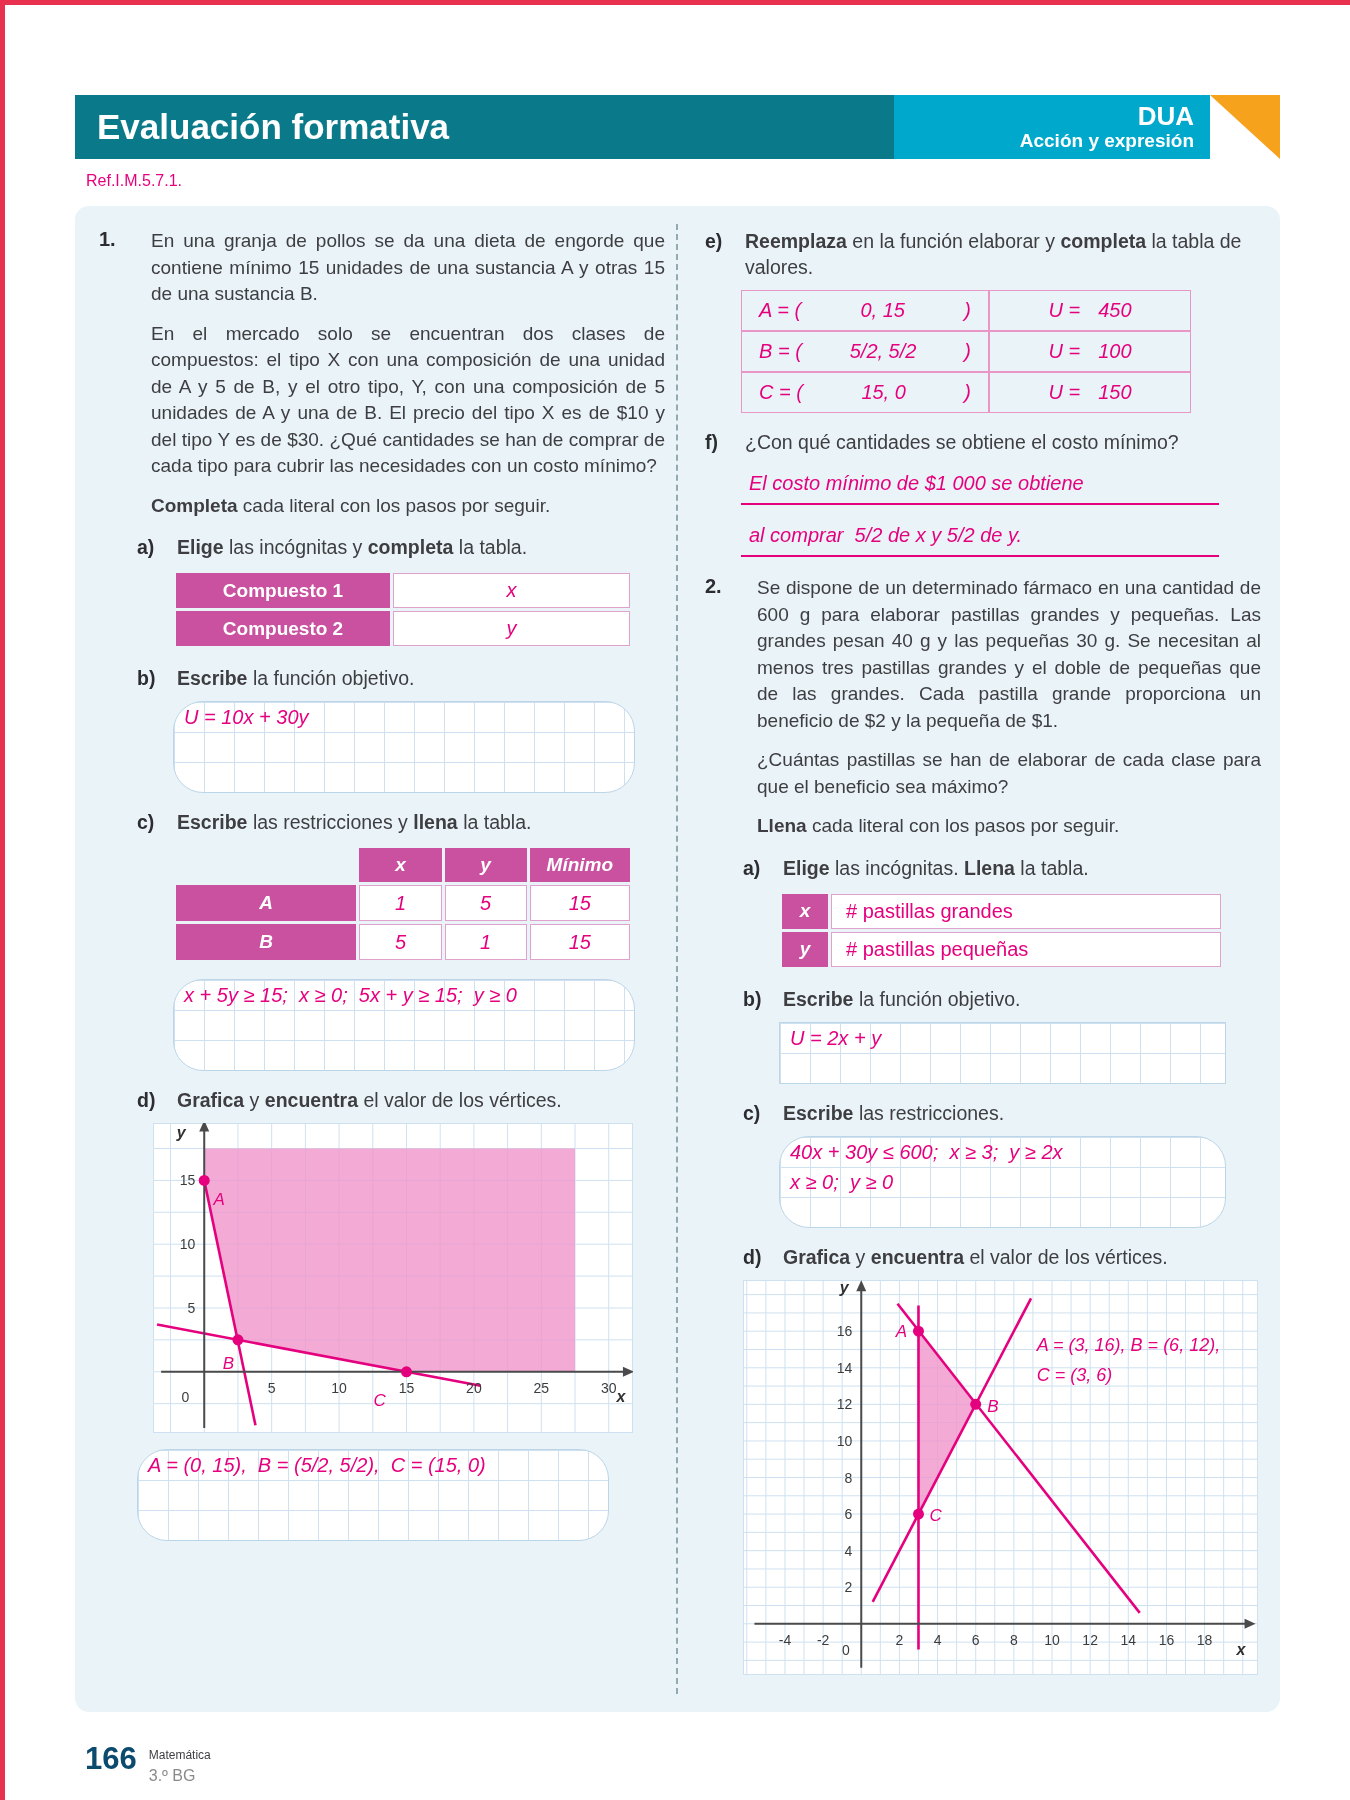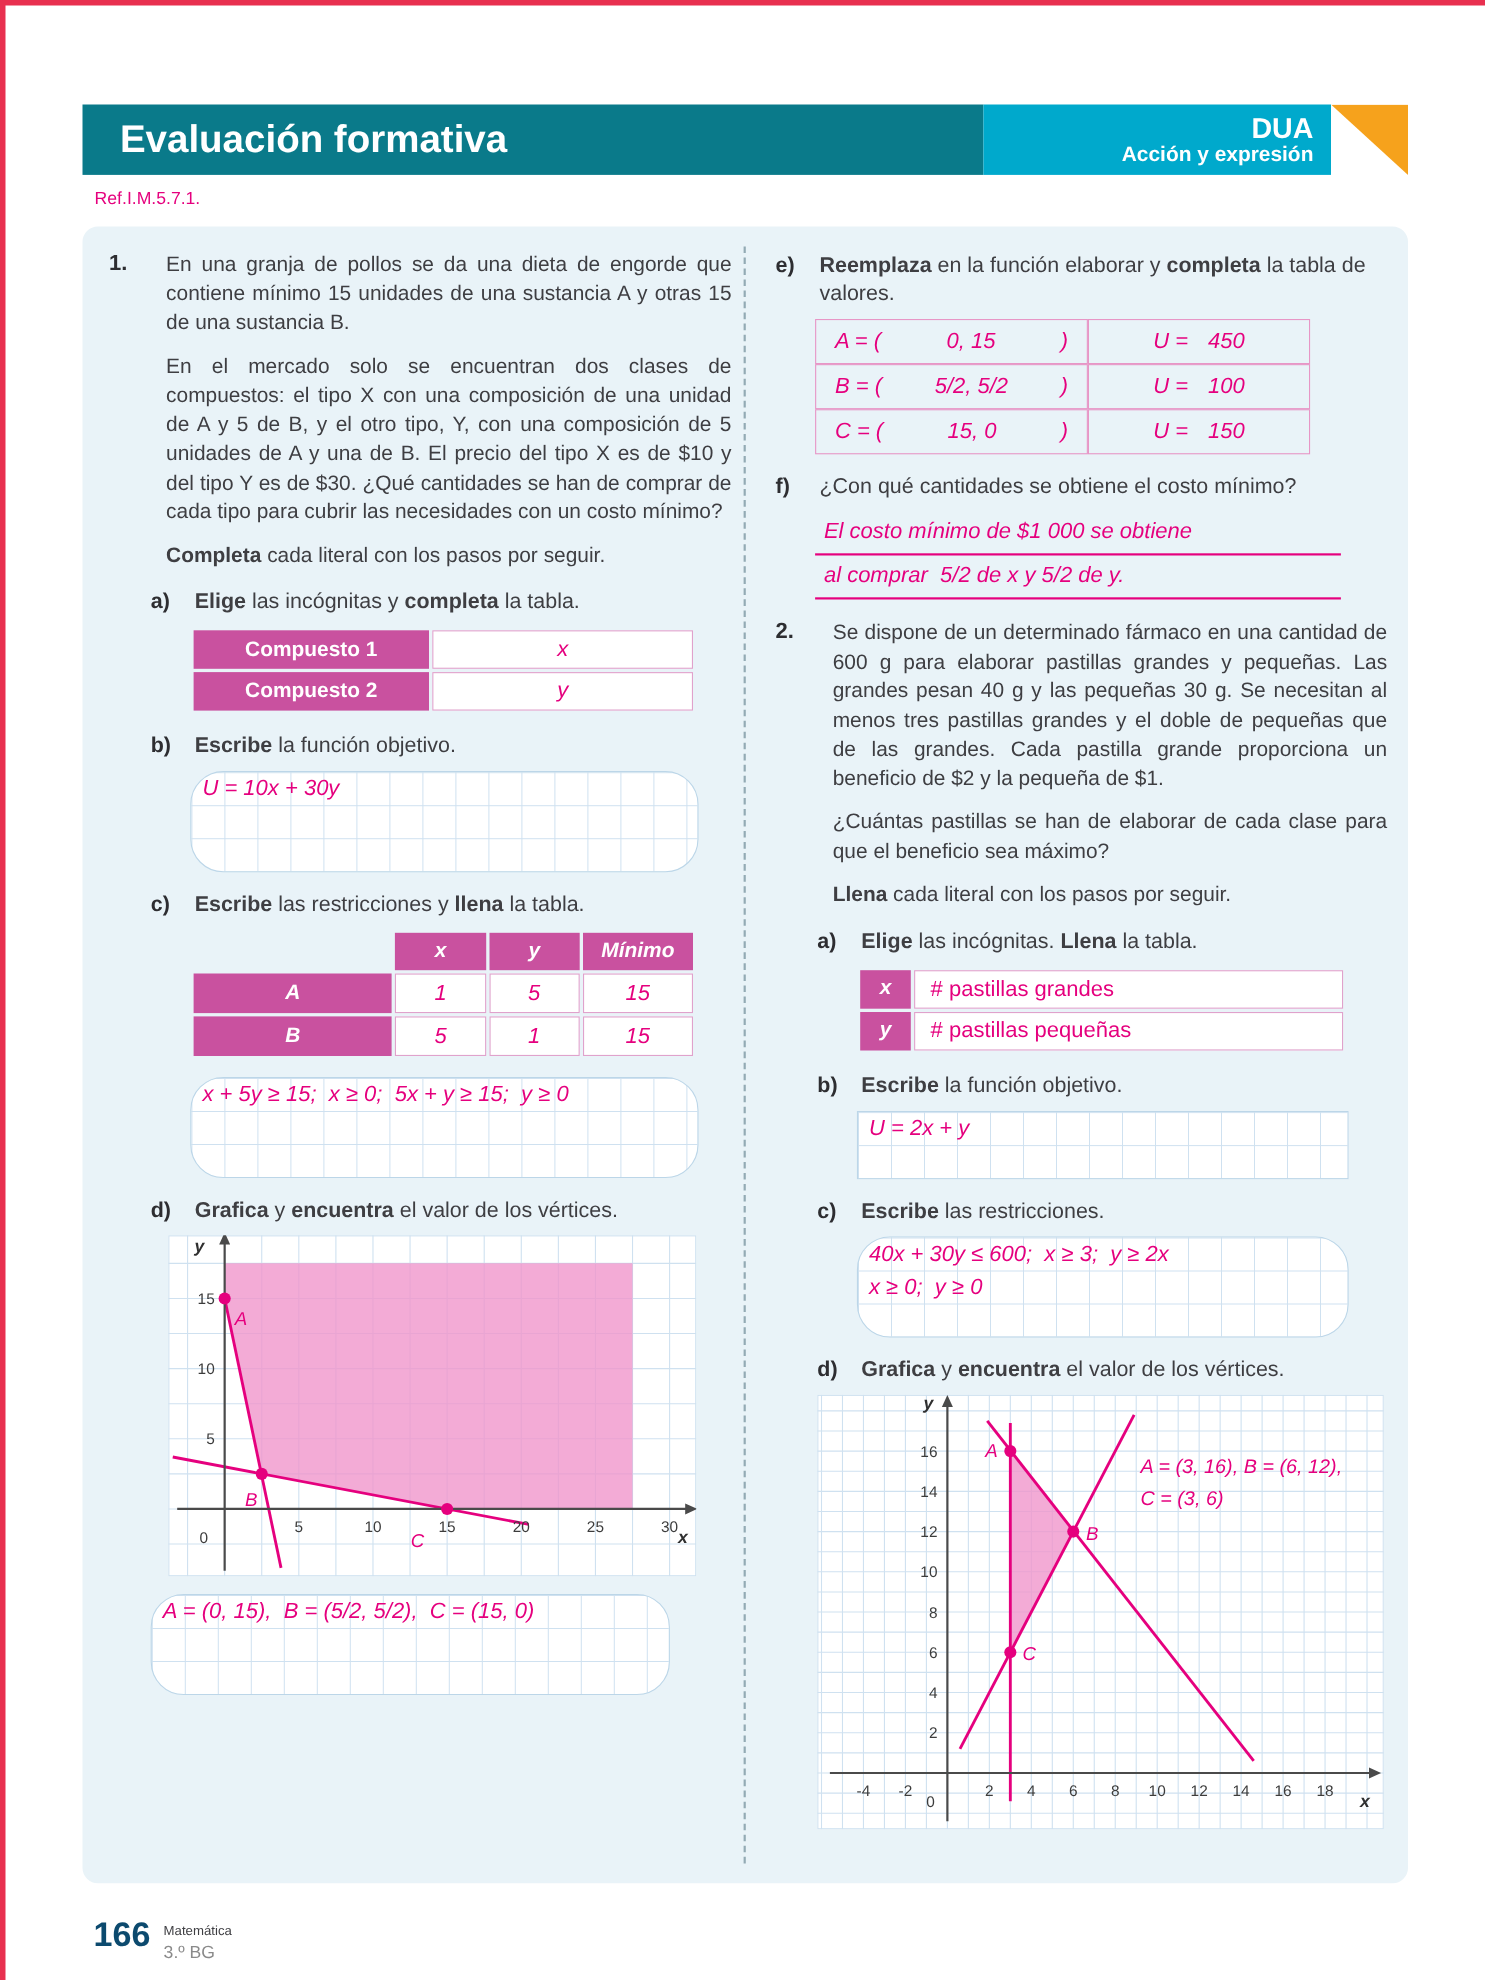--- a/index.html
+++ b/index.html
@@ -4,21 +4,21 @@
 <style>
   html,body{margin:0;padding:0;background:#fff;}
   .page{position:relative;width:1350px;height:1800px;background:#ffffff;
         font-family:"Liberation Sans", sans-serif;color:#3e3e42;overflow:hidden;}
   .edge-top{position:absolute;top:0;left:0;width:100%;height:5px;background:#e8304f;}
   .edge-left{position:absolute;top:0;left:0;width:5px;height:100%;background:#e8304f;}
 
   
   .masthead{position:absolute;top:95px;left:75px;width:1205px;height:64px;display:flex;}
   .mast-title{flex:1;background:#0a7a8a;color:#fff;font-size:35px;font-weight:700;
-              display:flex;align-items:center;padding-left:34px;}
+              display:flex;align-items:center;padding-left:22px;}
   .mast-dua{width:300px;background:#00a9cc;color:#fff;display:flex;flex-direction:column;
             justify-content:center;align-items:flex-end;padding-right:16px;}
   .dua-t{font-size:26px;font-weight:700;line-height:28px;}
   .dua-s{font-size:19px;font-weight:700;line-height:22px;}
   .mast-corner{width:70px;background:#f6a21c;clip-path:polygon(0 0,100% 0,100% 100%);}
   .ref{position:absolute;top:172px;left:86px;color:#e5007e;font-size:16px;}
 
   
   .panel{position:absolute;top:206px;left:75px;width:1205px;height:1506px;
          background:#e9f3f8;border-radius:14px;}
@@ -65,21 +65,21 @@
                           linear-gradient(to bottom,#cfe1f0 1px,transparent 1px);
          background-size:30px 30px;}
   .g460{width:460px;}.g470{width:470px;}.g445{width:445px;}
   .h90{height:90px;border-radius:30px;}.h60{height:60px;}
   .grid-line{height:30px;line-height:30px;white-space:pre;color:#e5007e;
              font-style:italic;font-size:20px;padding-left:10px;}
 
   
   .ans-line{width:470px;height:38px;line-height:36px;border-bottom:2px solid #e5007e;
             color:#e5007e;font-style:italic;font-size:20px;white-space:pre;padding-left:8px;
-            margin-bottom:0;}
+            margin-bottom:12px;}
 
   
   .graph{line-height:0;}
   .graph1{margin:10px 0 16px 16px;}
   .graph2{margin:10px 0 0 0;}
   svg text{font-family:"Liberation Sans", sans-serif;}
 
   
   .footer{position:absolute;left:85px;top:1742px;display:flex;align-items:flex-start;gap:12px;}
   .pnum{font-size:31px;font-weight:700;color:#0c4a6e;line-height:34px;}

